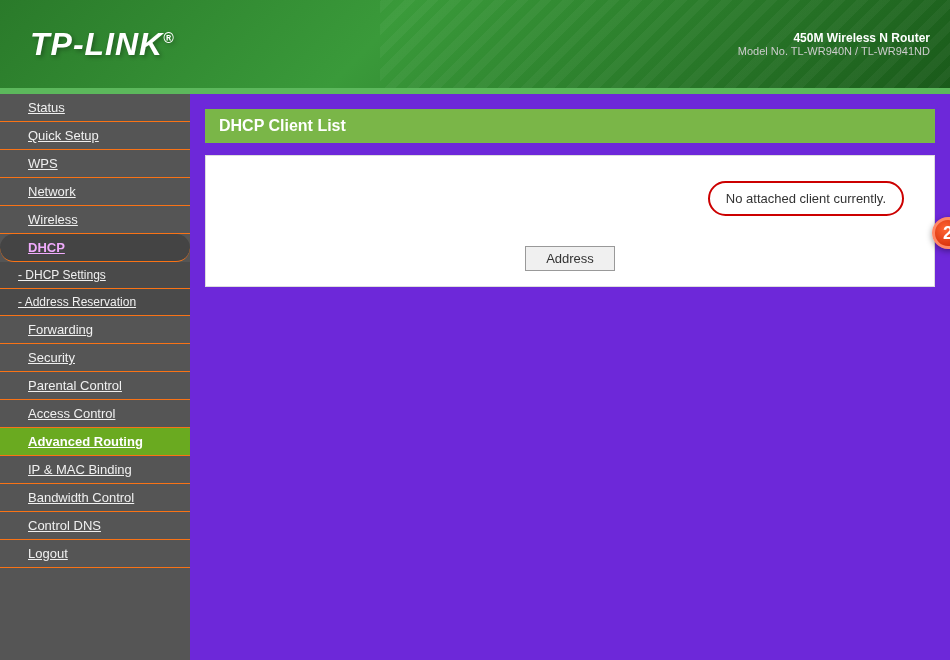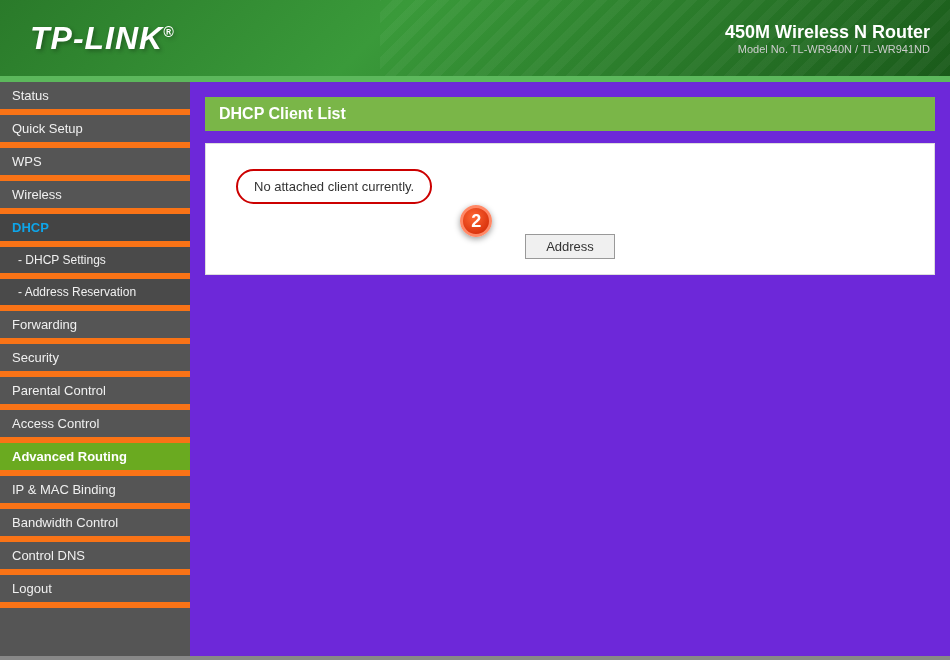--- a/index.html
+++ b/index.html
@@ -8,21 +8,21 @@
       height: 660px;
       font-family: Arial, sans-serif;
       font-size: 13px;
       background: #888;
       overflow: hidden;
     }
 
     
     .header {
       background: linear-gradient(135deg, #2a7a2a 0%, #3a9a3a 40%, #2a7a2a 70%, #1a5a1a 100%);
-      height: 76px;
+      height: 88px;
       display: flex;
       align-items: center;
       justify-content: space-between;
       padding: 0 20px 0 30px;
       position: relative;
     }
     .header::after {
       content: '';
       position: absolute;
       right: 0; top: 0; bottom: 0;
@@ -50,21 +50,21 @@
     .logo-reg {
       font-size: 14px;
       vertical-align: super;
     }
     .router-info {
       text-align: right;
       color: white;
       z-index: 1;
     }
     .router-title {
-      font-size: 18px;
+      font-size: 12px;
       font-weight: bold;
     }
     .router-model {
       font-size: 11px;
       color: #ccc;
     }
 
     
     .header-divider {
       height: 6px;
@@ -78,35 +78,37 @@
       background: #c8c8c8;
     }
 
     
     .sidebar {
       width: 190px;
       background: #555;
       flex-shrink: 0;
     }
     .sidebar-item {
-      padding: 6px 12px;
+      padding: 6px 28px;
       color: #f0f0f0;
       cursor: pointer;
       font-size: 13px;
-      border-bottom: 6px solid #f97316;
+      border-bottom: 1px solid #f97316;
+      text-decoration: underline;
     }
     .sidebar-item.active {
       background: #8bc34a;
       color: white;
       font-weight: bold;
     }
     .sidebar-item.section-header {
       background: #444;
-      color: #0ea5e9;
-      font-weight: bold;
+      color: #f0abfc;
+      font-weight: bold;
+      border-radius: 14px;
     }
     .sidebar-item.sub-item {
       padding-left: 18px;
       font-size: 12px;
       background: #4a4a4a;
     }
     .sidebar-item.sub-item.active {
       background: #cc0000;
       color: white;
       font-weight: bold;
@@ -213,39 +215,40 @@
   </div>
 </div>
 <div class="header-divider"></div>
 
 <div class="main-layout">
 
   <div class="sidebar">
     <div class="sidebar-item">Status</div>
     <div class="sidebar-item">Quick Setup</div>
     <div class="sidebar-item">WPS</div>
+    <div class="sidebar-item">Network</div>
     <div class="sidebar-item">Wireless</div>
     <div class="sidebar-item section-header">DHCP</div>
     <div class="sidebar-item sub-item">- DHCP Settings</div>
     <div class="sidebar-item sub-item">- Address Reservation</div>
     <div class="sidebar-item">Forwarding</div>
     <div class="sidebar-item">Security</div>
     <div class="sidebar-item">Parental Control</div>
     <div class="sidebar-item">Access Control</div>
     <div class="sidebar-item highlighted">Advanced Routing</div>
     <div class="sidebar-item">IP &amp; MAC Binding</div>
     <div class="sidebar-item">Bandwidth Control</div>
     <div class="sidebar-item">Control DNS</div>
     <div class="sidebar-item">Logout</div>
   </div>
 
   <div class="content">
     <div class="page-title-bar">DHCP Client List</div>
     <div class="content-inner">
-      <div style="padding: 10px 10px 0 10px; background: white;">
+      <div style="padding: 10px 10px 0 10px; background: white; text-align: right;">
         <div class="no-client-wrapper">
           <div class="no-client-box">No attached client currently.</div>
           <span class="annotation-circle annotation-2">2</span>
         </div>
       </div>
       <div class="refresh-row">
         <button class="refresh-btn">Address</button>
       </div>
     </div>
   </div>

